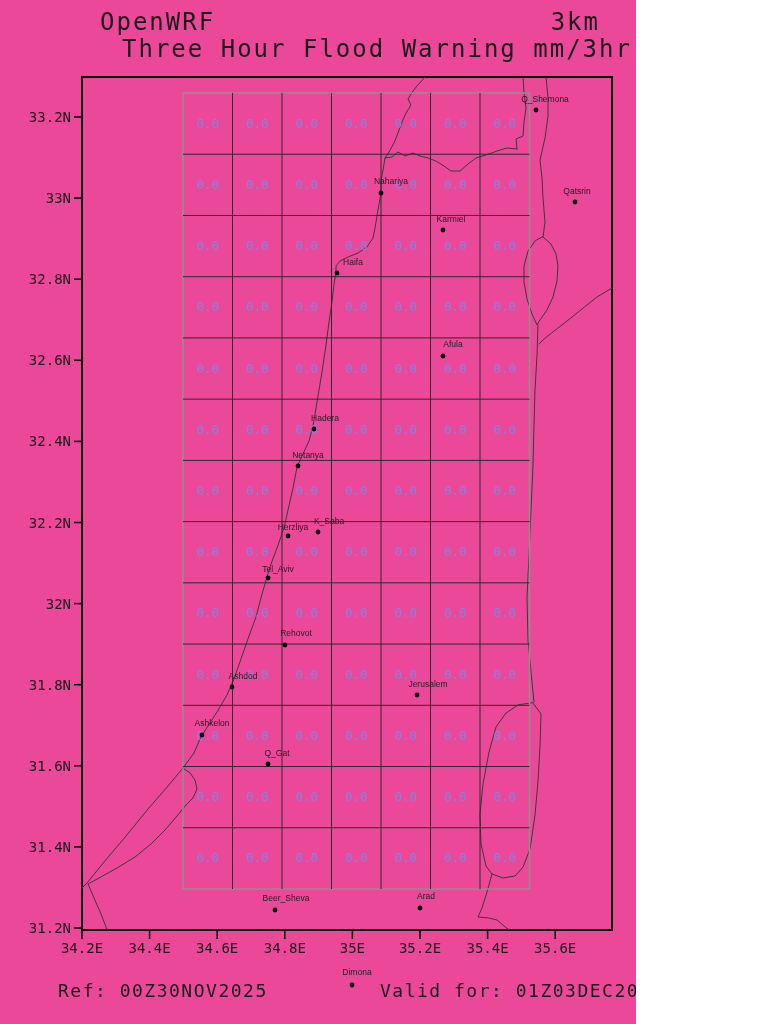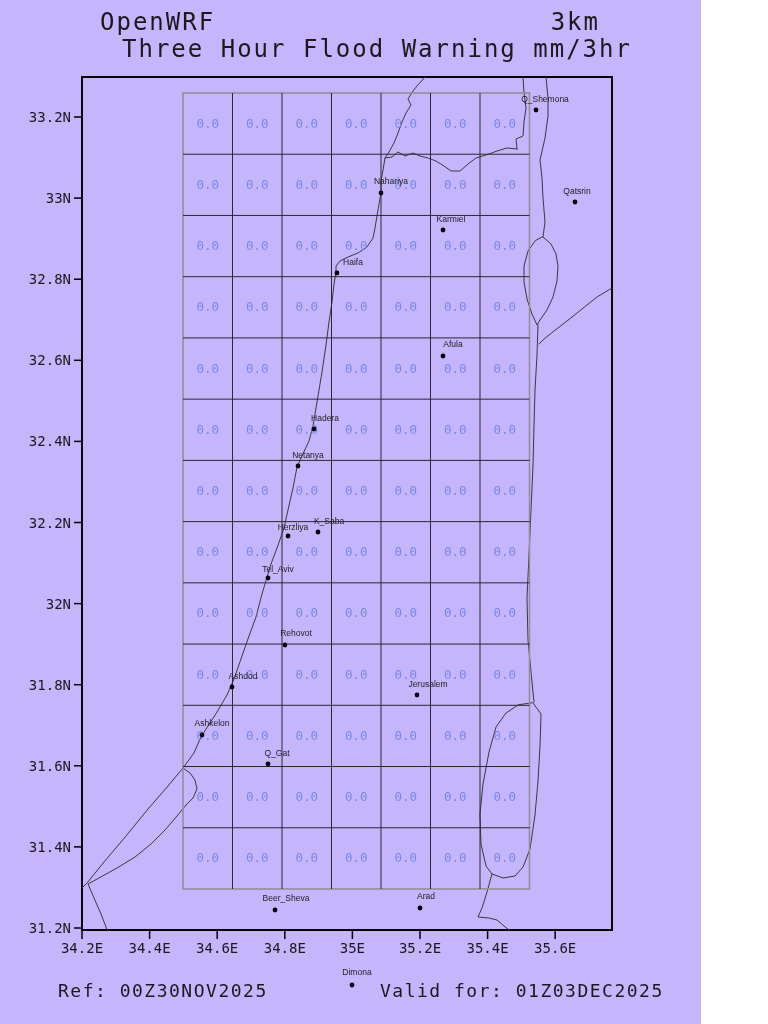--- a/index.html
+++ b/index.html
@@ -1,16 +1,16 @@
 <!DOCTYPE html>
 <html><head>
 <meta charset="utf-8">
 <style>
   html,body{margin:0;padding:0;background:#ffffff;}
-  .frame{position:relative;width:701px;height:1024px;background:#c4b5fd;overflow:hidden;
+  .frame{position:relative;width:636px;height:1024px;background:#ec4899;overflow:hidden;
          font-family:"DejaVu Sans Mono",monospace;}
   svg{position:absolute;left:0;top:0;}
   text{user-select:none;}
   .mono{font-family:"DejaVu Sans Mono",monospace;fill:#1a1a1a;}
   .title-txt{font-size:24px;letter-spacing:2px;}
   .tick-txt{font-size:14px;}
   .foot-txt{font-size:18px;letter-spacing:1.5px;}
   .city-txt{font-family:"Liberation Sans",sans-serif;font-size:8.5px;fill:#222222;}
   .val-txt{font-family:"DejaVu Sans Mono",monospace;font-size:12.5px;}
   .mapline{fill:none;stroke:#3a3a3a;stroke-width:1;stroke-linejoin:round;stroke-linecap:round;}

